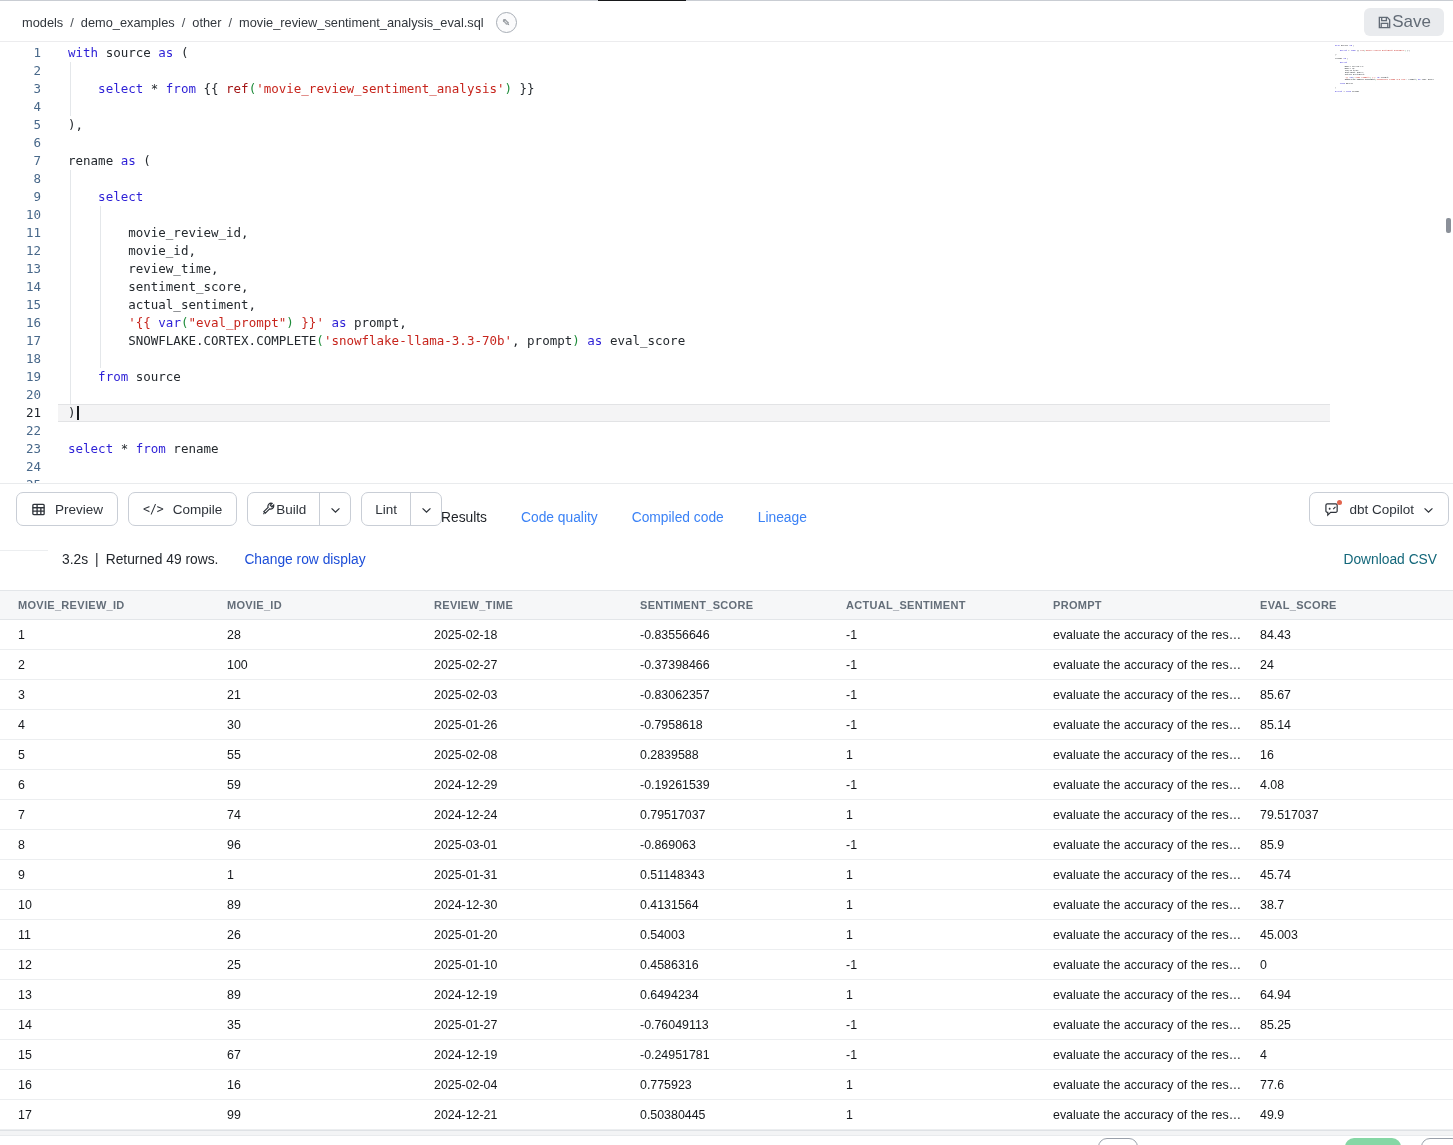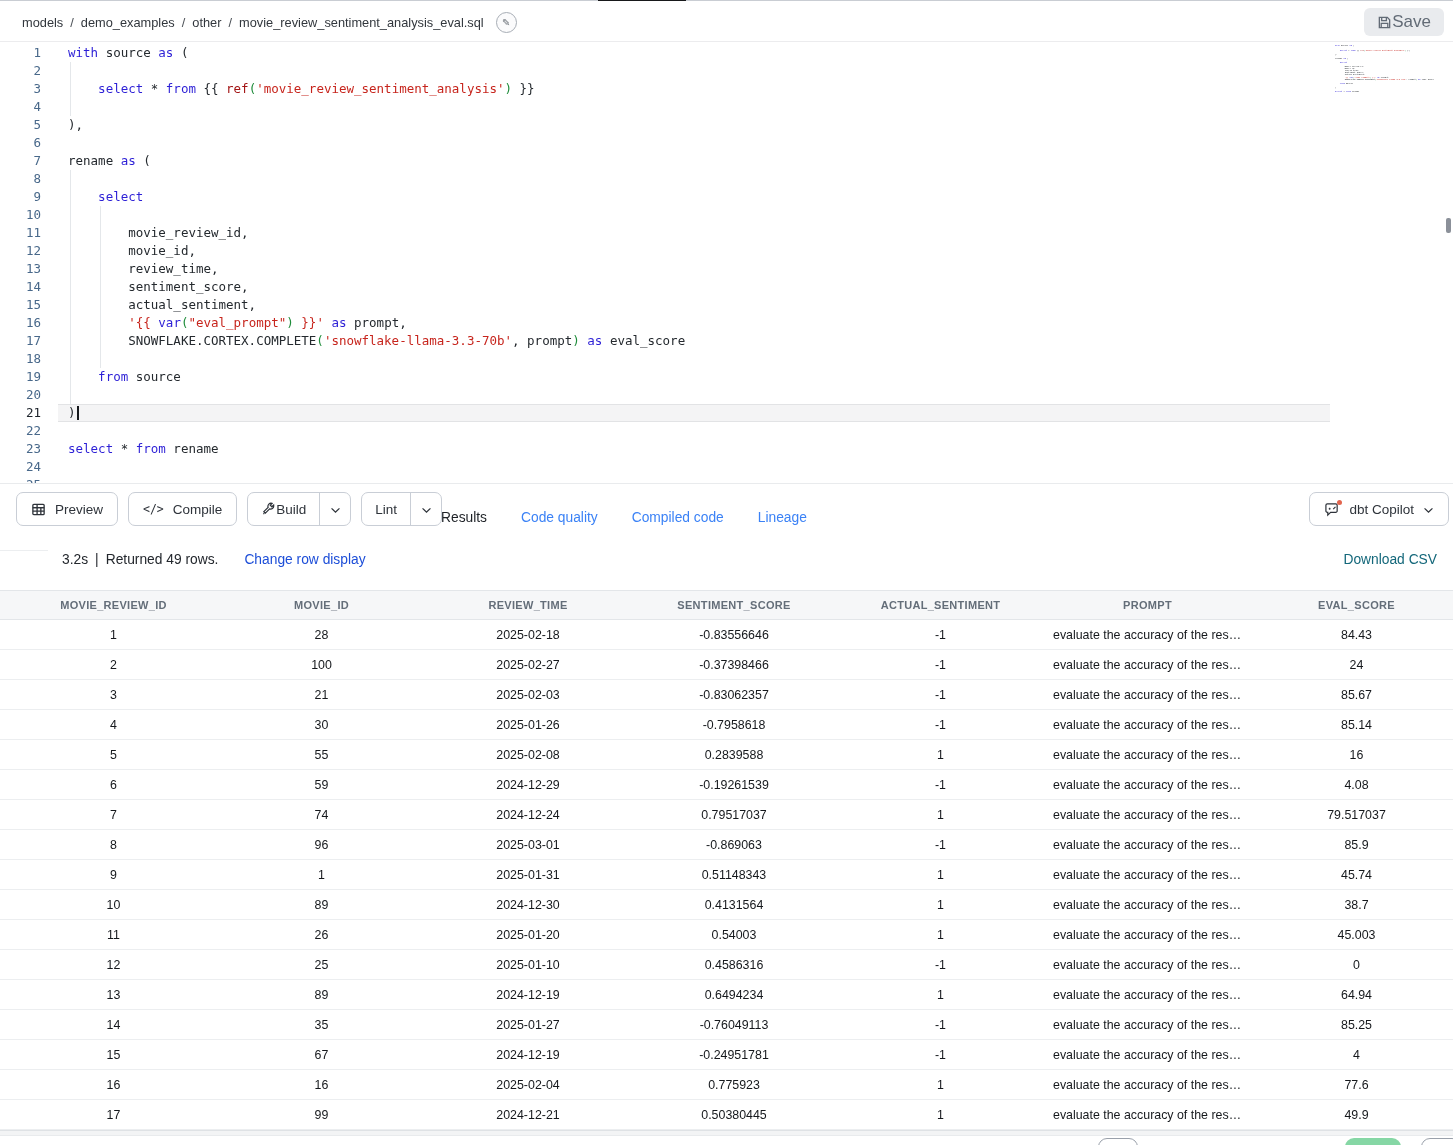--- a/index.html
+++ b/index.html
@@ -51,21 +51,21 @@
   .copilot-btn{position:absolute;right:4px;top:8px;}
   .copilot-icon{position:relative;}
   .copilot-dot{position:absolute;right:-2px;top:-2px;width:5px;height:5px;border-radius:50%;background:#e2654e;}
   
   .statusrow{position:absolute;top:536px;left:0;right:0;height:54px;background:#fff;margin-left:48px;}
   .status-left{position:absolute;left:14px;top:16px;font-size:13.8px;color:#23272d;display:flex;gap:7px;align-items:center;}
   .status-link{color:#1d4ed8;margin-left:19px;cursor:pointer;}
   .download-link{position:absolute;right:16px;top:16px;font-size:13.8px;color:#13677a;cursor:pointer;}
   
   .results{position:absolute;top:590px;left:0;width:1453px;}
-  .thead,.trow{display:grid;grid-template-columns:209px 207px 206px 206px 207px 207px 1fr;align-items:center;text-align:center;}
+  .thead,.trow{display:grid;grid-template-columns:209px 207px 206px 206px 207px 207px 1fr;align-items:center;}
   .thead{height:30px;background:#f6f7f8;border-top:1px solid #e3e6e9;border-bottom:1px solid #e3e6e9;box-sizing:border-box;}
   .th{padding-left:18px;font-size:11px;font-weight:700;color:#646e79;letter-spacing:.3px;}
   .trow{height:30px;border-bottom:1px solid #eceef0;box-sizing:border-box;font-size:12.4px;color:#15181c;}
   .td{padding-left:18px;white-space:nowrap;overflow:hidden;}
   .prompt-cell{display:flex;align-items:center;gap:7px;}
   
   .hscroll{position:absolute;top:1130px;left:0;right:0;height:6px;background:#f3f4f5;
            border-top:1px solid #dfe2e5;border-bottom:1px solid #e9ebed;box-sizing:border-box;}
   .pbtn{position:absolute;height:18px;border-radius:9px;box-sizing:border-box;}
   .pbtn-o{border:1px solid #9aa1ab;background:#fff;}

